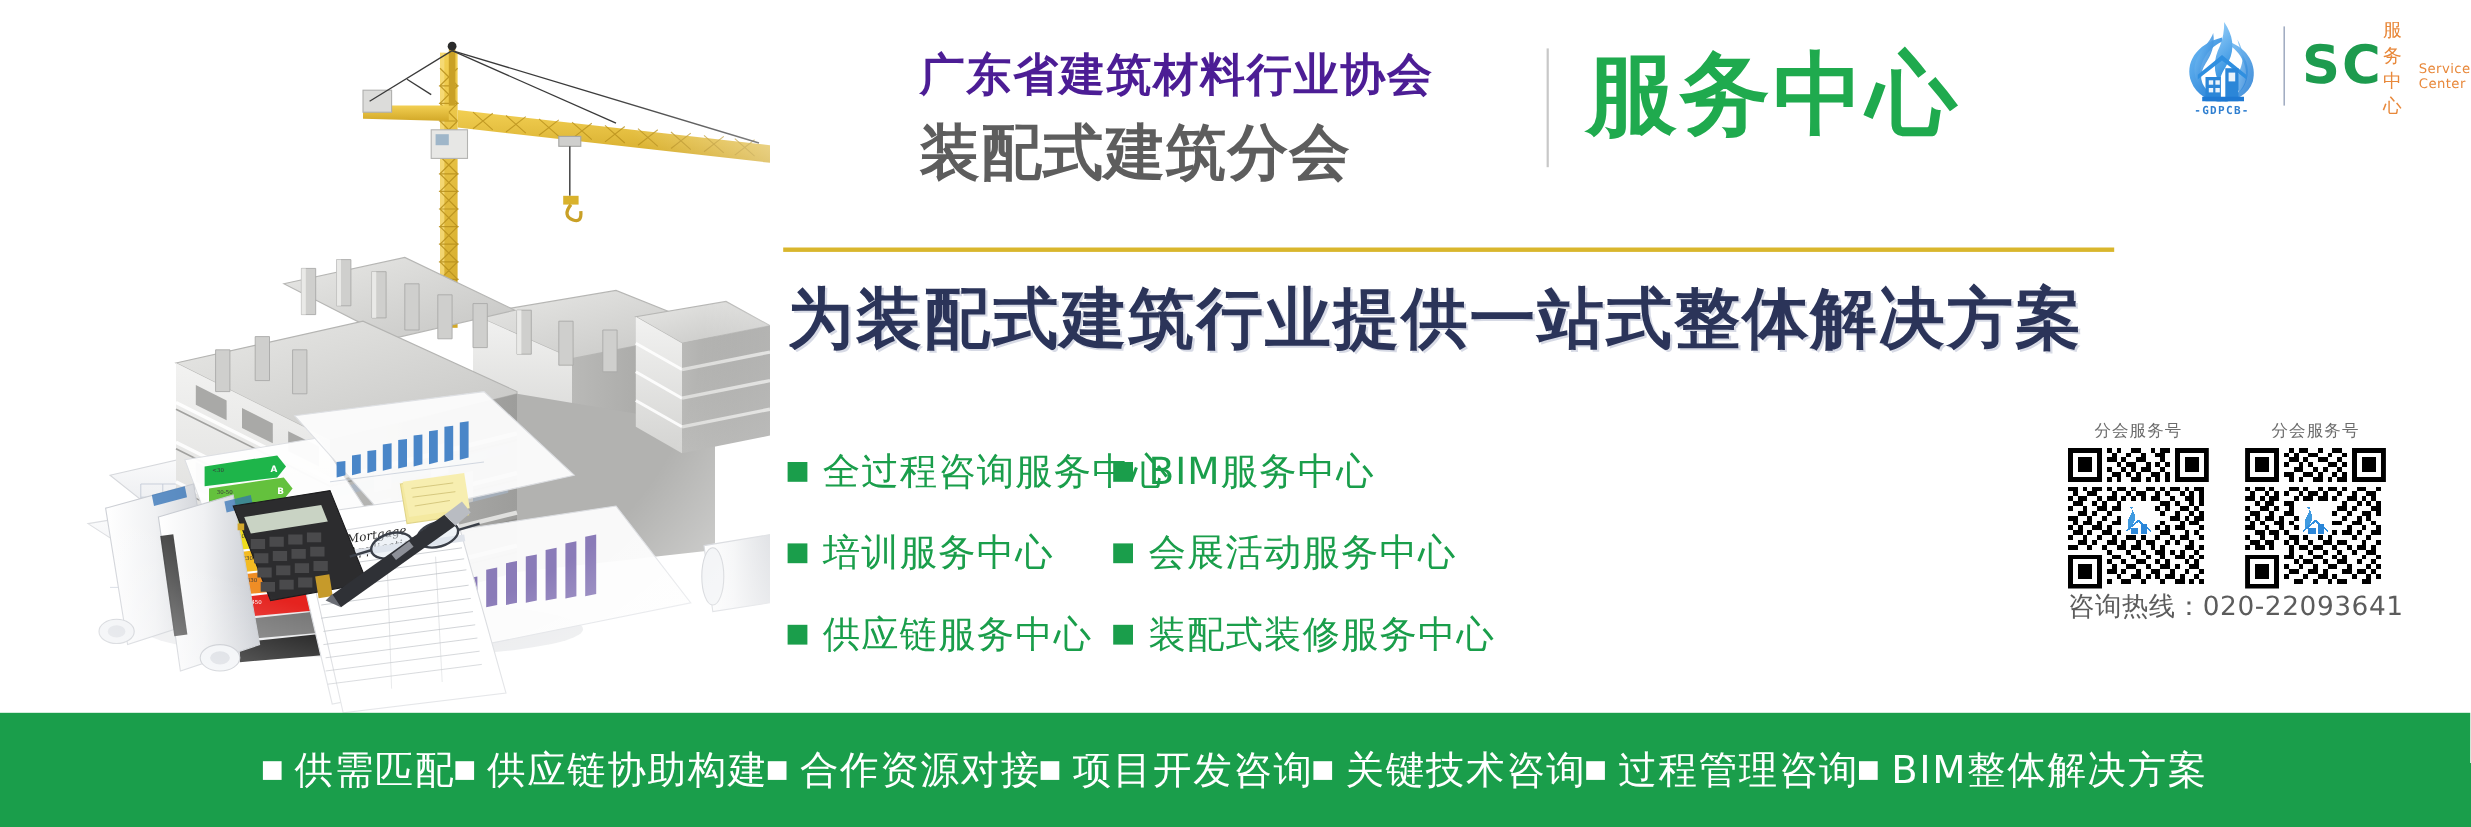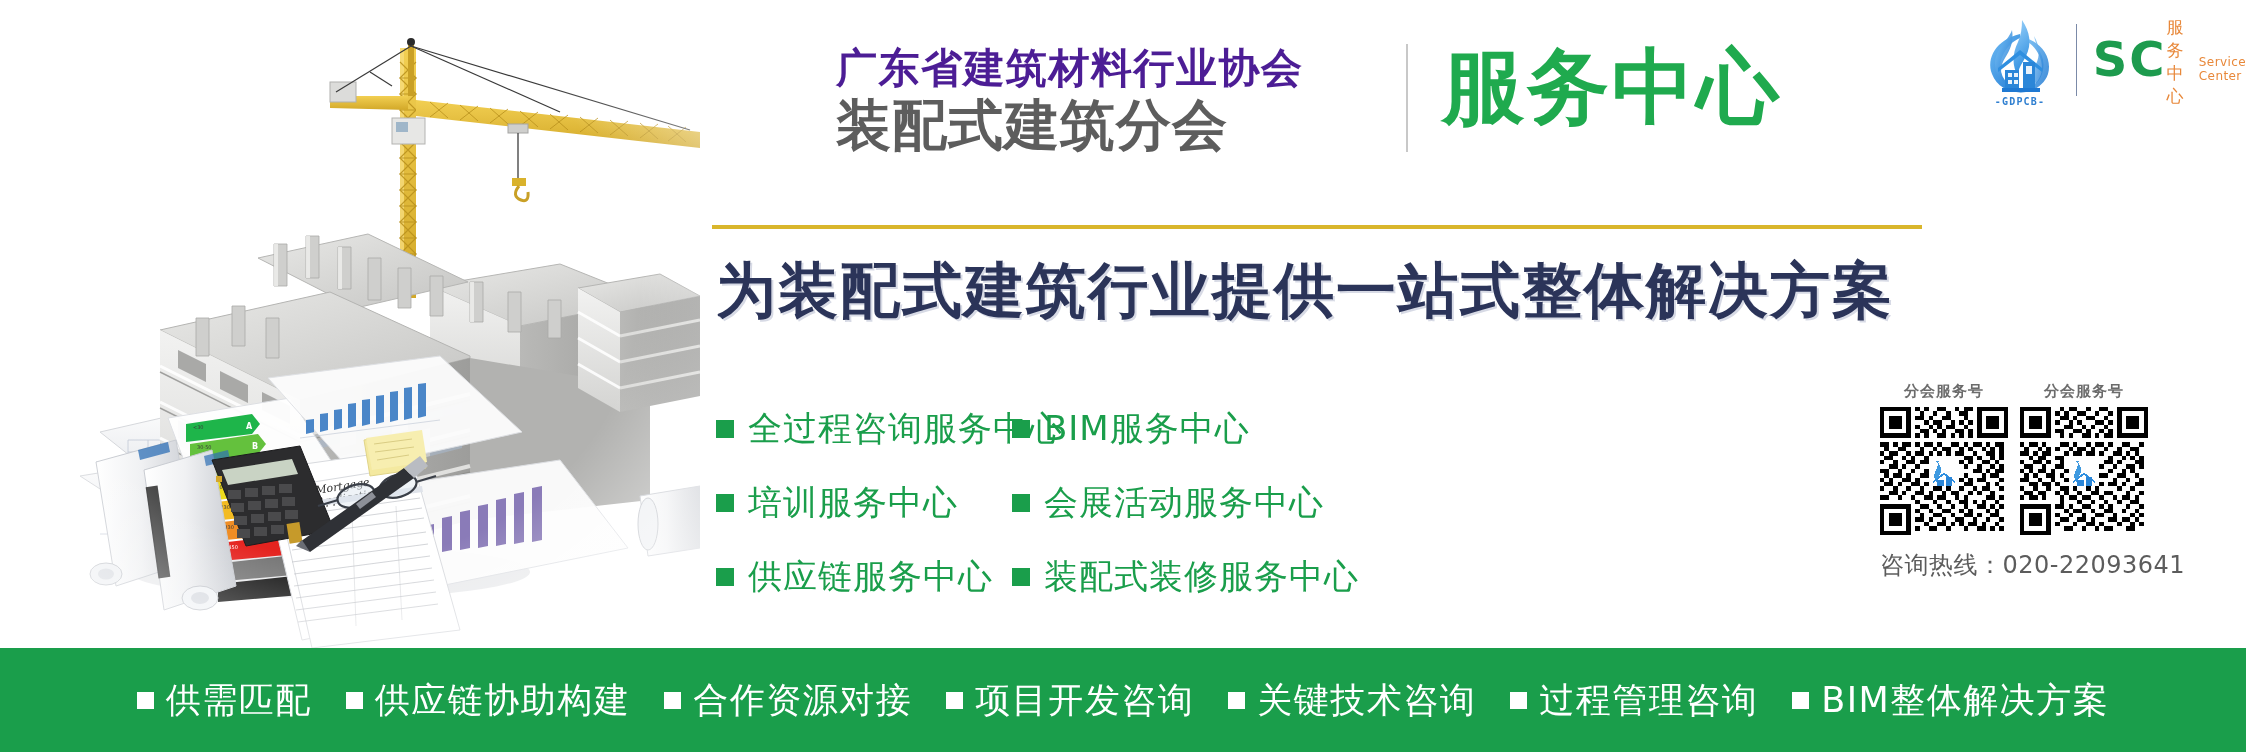--- a/index.html
+++ b/index.html
@@ -17,21 +17,21 @@
 
   
   .assoc-block { position:absolute; left:836px; top:46px; width:560px; }
   .assoc-line1 {
     font-size:41px; font-weight:bold; color:#4c1d95;
     letter-spacing:1.5px; line-height:1.08; white-space:nowrap;
     font-family:"DejaVu Sans","Liberation Sans",sans-serif;
   }
   .assoc-line2 {
     font-size:55px; font-weight:bold; color:#5d5d5d;
-    letter-spacing:1px; line-height:1.12; white-space:nowrap; margin-top:5px;
+    letter-spacing:1px; line-height:1.12; white-space:nowrap; margin-top:18px;
     font-family:"DejaVu Sans","Liberation Sans",sans-serif;
   }
   .assoc-divider {
     position:absolute; left:1406px; top:44px;
     width:2px; height:108px; background:#c8c8c8;
   }
   .center-title {
     position:absolute; left:1442px; top:42px;
     font-size:82px; font-weight:bold; color:#1faa4e;
     letter-spacing:3px; line-height:1.1; white-space:nowrap;
@@ -93,42 +93,42 @@
     font-size:17px; color:#e8883a; letter-spacing:2px; margin-top:3px;
     font-family:"DejaVu Sans","Liberation Sans",sans-serif;
   }
   .sc-en {
     font-size:12px; color:#e8883a; letter-spacing:0.4px; margin-top:17px;
     font-family:"DejaVu Sans","Liberation Sans",sans-serif;
   }
 
   
   .qr-block { position:absolute; left:1880px; top:382px; width:342px; }
-  .qr-row { display:flex; gap:12px;font-weight:bold; }
+  .qr-row { display:flex; gap:33px; }
   .qr-cell { width:128px; }
   .qr-cap {
     font-size:15px; color:#6b6b6b; text-align:center; margin-bottom:6px;
     letter-spacing:1px;
     font-family:"DejaVu Sans","Liberation Sans",sans-serif;
   }
   .qr-img { width:128px; height:128px; background:#fff; position:relative; }
   .qr-img svg { display:block; }
   .hotline {
-    margin-top:14px; font-size:24px; color:#5c5c5c; letter-spacing:0.5px;
+    font-size:24px; color:#5c5c5c; letter-spacing:0.5px;
     white-space:nowrap;
     font-family:"DejaVu Sans","Liberation Sans",sans-serif;
   }
 
   
   .footbar {
     position:absolute; left:0; bottom:0; width:2246px; height:104px;
     background:#1a9e4b;
     display:flex; align-items:center; justify-content:center;
   }
-  .foot-items { display:flex; align-items:center; gap:34px; }
+  .foot-items { display:flex; align-items:center; }
   .foot-item { display:flex; align-items:center; white-space:nowrap; }
   .foot-sq { width:17px; height:17px; background:#fff; margin-right:12px; flex:0 0 17px; }
   .foot-label {
     font-size:35px; color:#fff; letter-spacing:1.5px;
     font-family:"DejaVu Sans","Liberation Sans",sans-serif;
   }
 </style>
 </head>
 <body>
 

